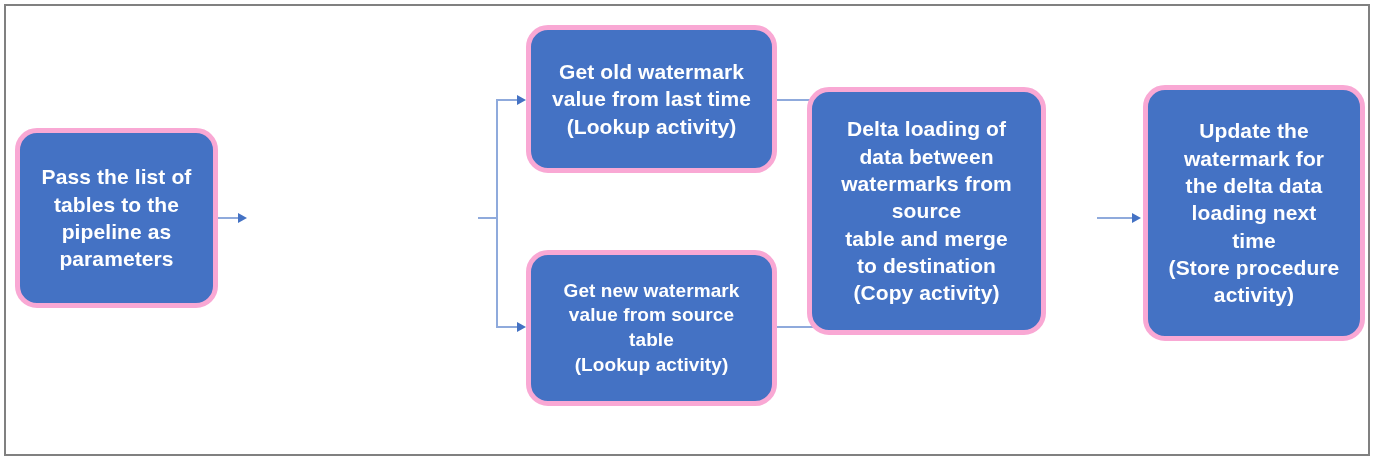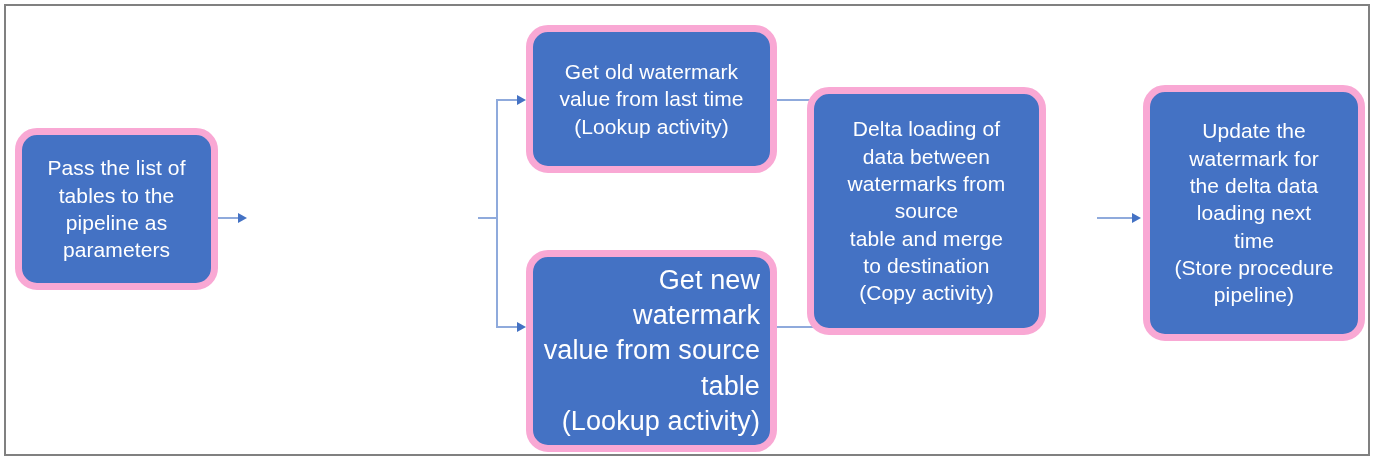--- a/index.html
+++ b/index.html
@@ -21,39 +21,40 @@
     left:4px; top:4px;
     width:1366px; height:452px;
     border:2px solid #808080;
     box-sizing:border-box;
     pointer-events:none;
   }
   .node{
     position:absolute;
     box-sizing:border-box;
     background:#4472C4;
-    border:7px solid #f9a8d4;
+    border:5px solid #f9a8d4;
     border-radius:22px;
     color:#FFFFFF;
     display:flex;
     align-items:center;
     justify-content:center;
     text-align:center;
     line-height:1.30;
     padding:20px 10px;
     white-space:pre-line;
     letter-spacing:.1px;
+    font-weight:bold;
   }
   .node .txt{display:block;width:100%;}
 
   
-  #node-pass-tables   {left:15px;  top:128px; width:203px; height:162px; font-size:21px;}
+  #node-pass-tables   {left:15px;  top:128px; width:203px; height:180px; font-size:21px;}
   #node-foreach       {left:247px; top:120px; width:231px; height:190px; font-size:21px;}
   #node-old-watermark {left:526px; top:25px;  width:251px; height:148px; font-size:21px;}
-  #node-new-watermark {left:526px; top:250px; width:251px; height:202px; font-size:27px;text-align:right;}
+  #node-new-watermark {left:526px; top:250px; width:251px; height:156px; font-size:19px;}
   #node-delta-load    {left:807px; top:87px;  width:239px; height:248px; font-size:21px;}
   #node-update-wm     {left:1143px;top:85px;  width:222px; height:256px; font-size:21px;}
 
   
   .conn{position:absolute;background:#8FAADC;}
   .conn.h{height:2px;}
   .conn.v{width:2px;}
   .arrow{
     position:absolute;
     width:0;height:0;
@@ -139,16 +140,16 @@
 (Copy activity)</span>
   </div>
 
   <div class="node" id="node-update-wm" style="background: rgb(68, 114, 196); color: rgb(255, 255, 255);">
     <span class="txt">Update the
 watermark for
 the delta data
 loading next
 time
 (Store procedure
-pipeline)</span>
+activity)</span>
   </div>
 
 </div>
 
 </body></html>

